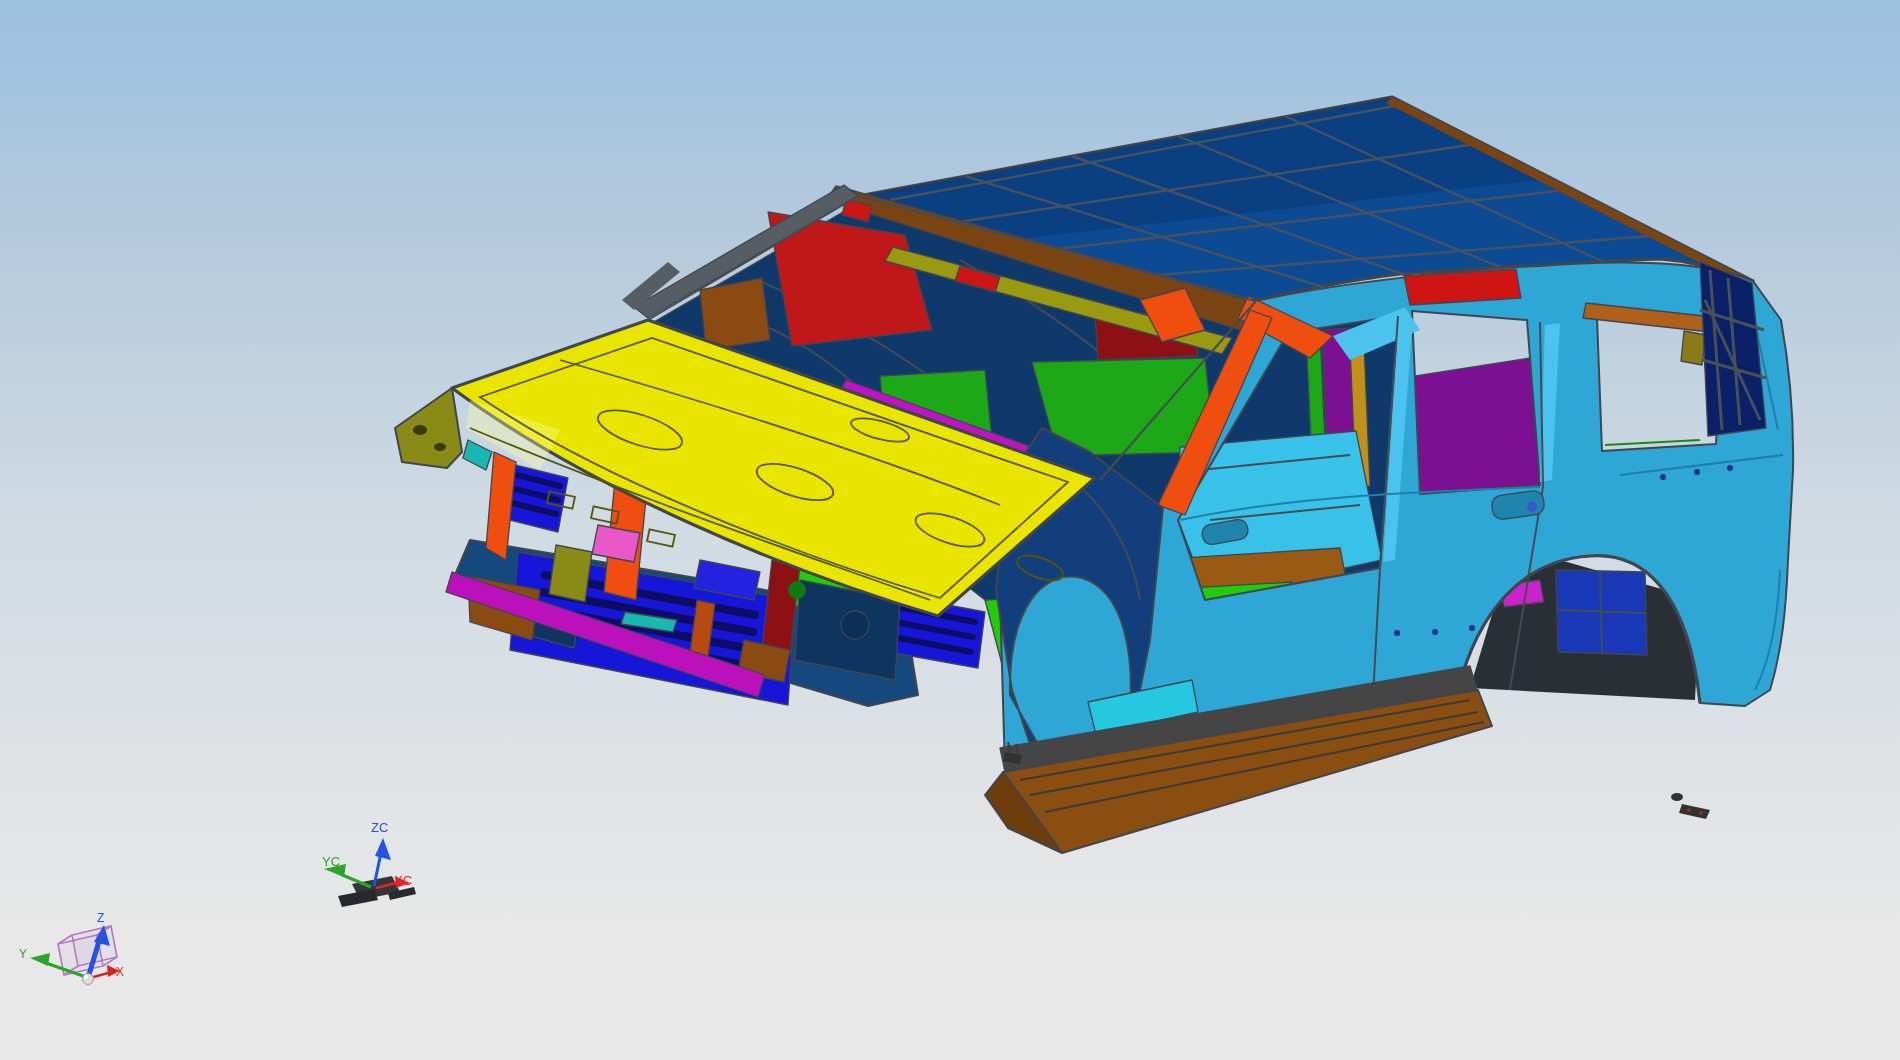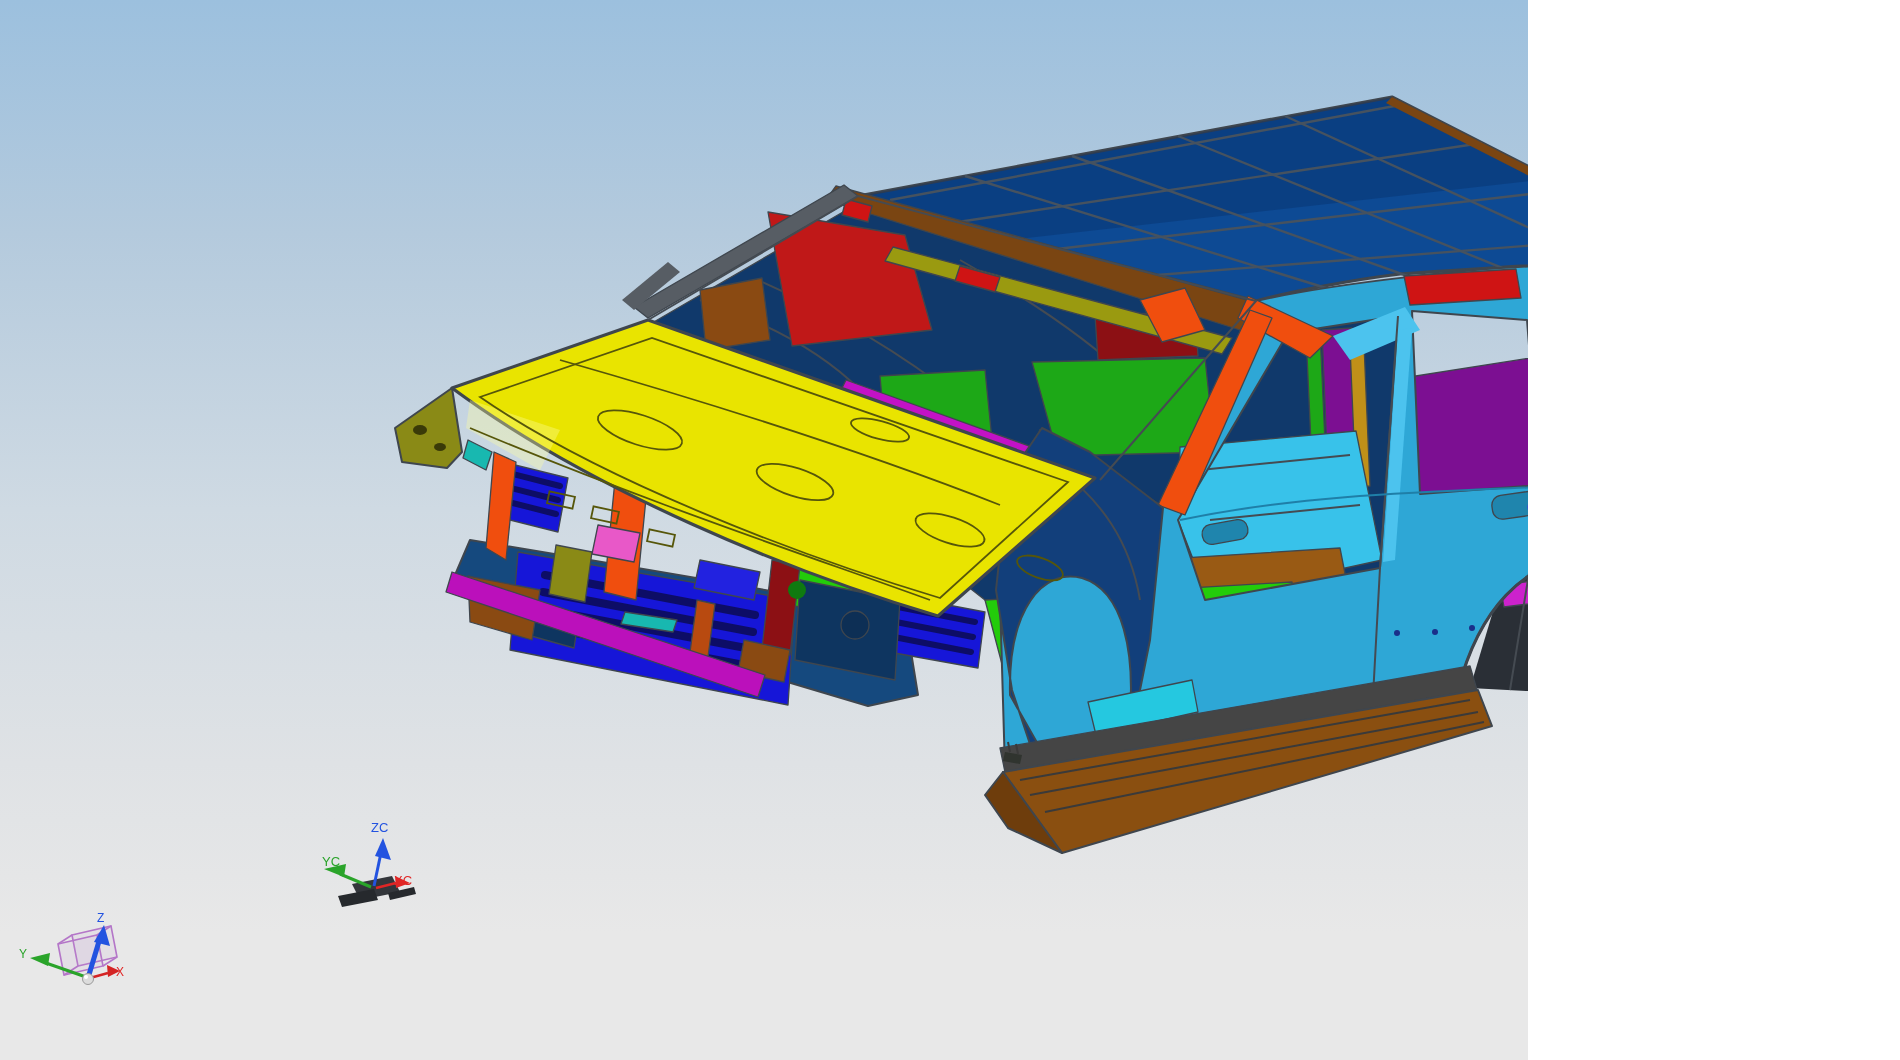--- a/index.html
+++ b/index.html
@@ -1,17 +1,17 @@
 <!DOCTYPE html>
 <html><head>
 <meta charset="utf-8">
 <style>
   html,body{margin:0;padding:0;}
   .viewport{
-    position:relative;width:1528px;height:1060px;overflow:hidden;
+    position:relative;width:1900px;height:1060px;overflow:hidden;
     background:linear-gradient(180deg,#9cc0de 0%,#b4cadd 22%,#cfdae3 48%,#dfe2e5 72%,#e8e8e8 88%,#e8e8e8 100%);
   }
   svg{position:absolute;left:0;top:0;}
   .o{stroke:#3f464e;stroke-width:2;stroke-linejoin:round;stroke-linecap:round;}
   .o1{stroke:#3f464e;stroke-width:1.3;stroke-linejoin:round;}
   .o3{stroke:#3f464e;stroke-width:3.2;stroke-linejoin:round;}
   .nf{fill:none;}
   .roofln{stroke:#46525f;stroke-width:2.4;fill:none;}
   .hoodln{stroke:#56560a;stroke-width:1.8;fill:none;}
   .grayln{stroke:#454b52;stroke-width:2;fill:none;}

